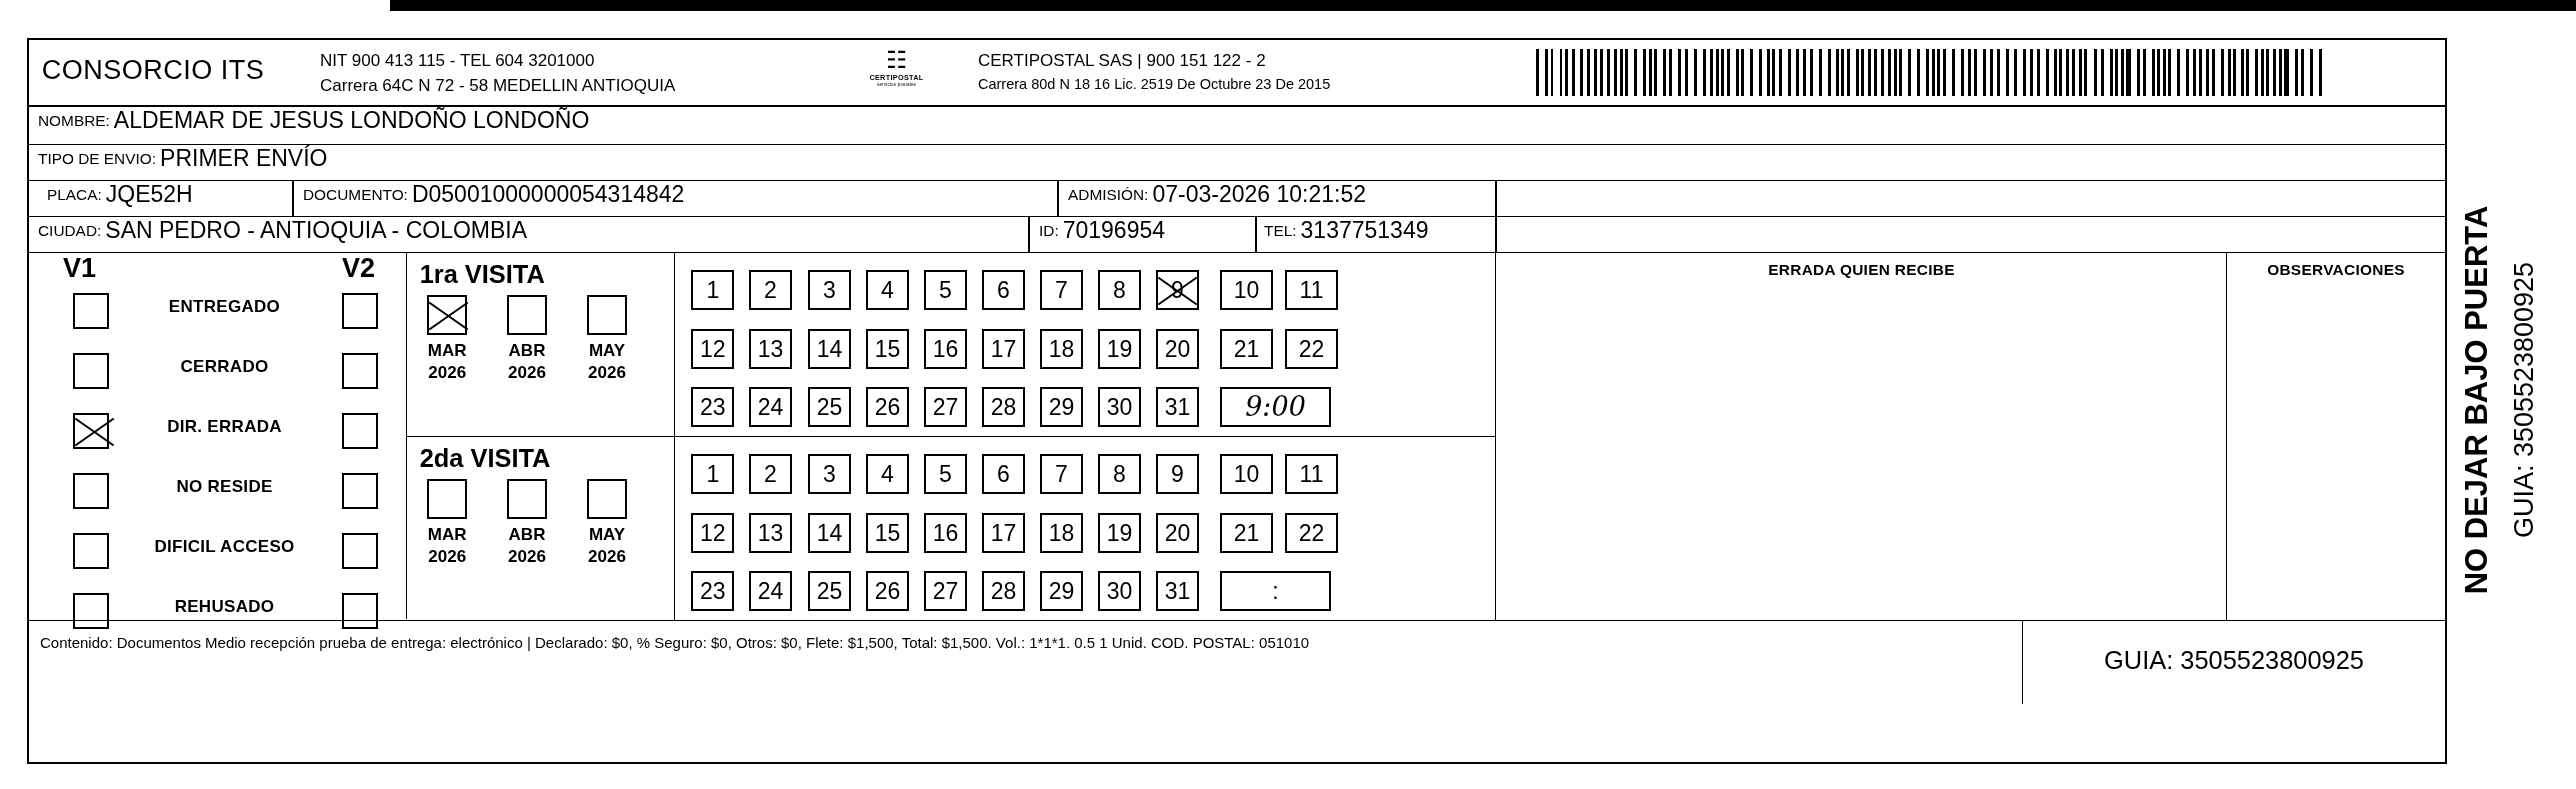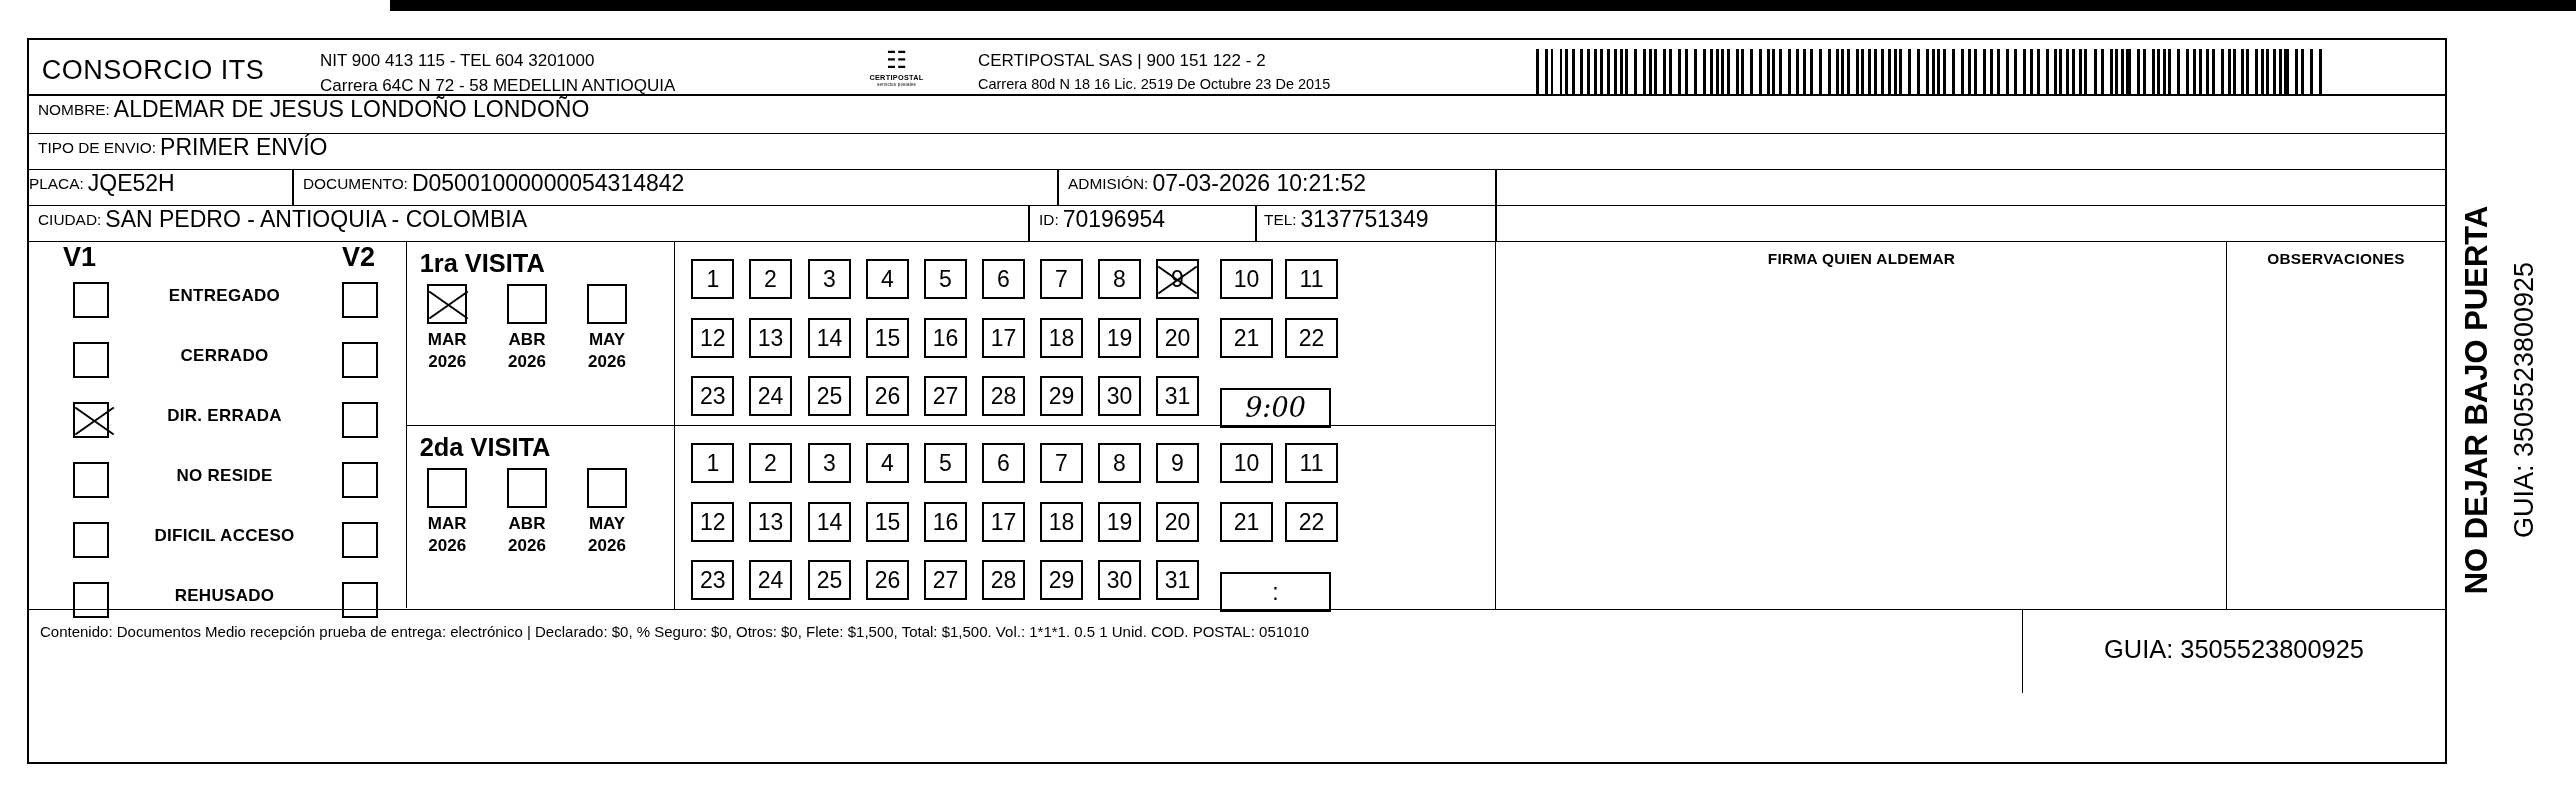--- a/index.html
+++ b/index.html
@@ -2,21 +2,21 @@
 <html style="font-size:14.5px"><head>
 <meta charset="utf-8">
 <style>
   html,body{margin:0;padding:0;background:#fff;}
   body{width:2576px;height:790px;font-family:"Liberation Sans",sans-serif;color:#000;}
   .sheet{position:relative;width:2576px;height:790px;background:#fff;overflow:hidden;}
   .topbar{position:absolute;left:390px;top:0;width:2186px;height:11px;background:#000;}
   .label-box{position:absolute;left:27px;top:38px;width:2420px;height:726px;border:2.7px solid #000;box-sizing:border-box;background:#fff;}
 
   
-  .hdr{position:relative;height:56px;border-bottom:2.7px solid #000;box-sizing:border-box;}
+  .hdr{position:relative;height:67px;border-bottom:2.7px solid #000;box-sizing:border-box;}
   .consorcio{position:absolute;left:12.7px;top:14.5px;font-size:27px;letter-spacing:0.5px;}
   .nit-block{position:absolute;left:291px;top:9px;font-size:17px;line-height:1.45;}
   .cp-logo{position:absolute;left:831px;top:9px;width:73px;text-align:center;}
   .cp-logo .glyph{font-size:23.6px;line-height:23.6px;}
   .cp-logo .cap{font-size:7.3px;font-weight:bold;letter-spacing:0.3px;}
   .cp-logo .cap2{font-size:4.5px;letter-spacing:0.2px;}
   .cp-block{position:absolute;left:949px;top:9px;font-size:17px;line-height:1.45;}
   .cp-block .l2{font-size:14.5px;}
   .barcode{position:absolute;left:1507px;top:9px;width:790px;height:47px;}
   .barcode i{position:absolute;top:0;height:47px;background:#000;}
@@ -56,21 +56,21 @@
   
   .visit{position:absolute;left:377px;width:268px;border-left:1.8px solid #000;box-sizing:border-box;}
   .visit-title{font-size:25.4px;font-weight:bold;padding:7.3px 0 0 12.7px;}
   .month-row{position:relative;height:100px;}
   .mbox{position:absolute;top:5.4px;width:40px;height:40px;border:2.7px solid #000;box-sizing:border-box;}
   .mlab{position:absolute;top:51px;width:64px;text-align:center;font-size:17px;font-weight:bold;line-height:1.25;}
 
   .days{position:absolute;left:645px;right:0;}
   .drow{position:relative;height:53px;}
   .dbox{position:absolute;top:4.5px;width:43px;height:40px;border:2.7px solid #000;box-sizing:border-box;text-align:center;font-size:23px;line-height:36px;}
-  .hm{position:absolute;top:4.5px;width:93px;height:40px;border:2.7px solid #000;box-sizing:border-box;text-align:center;font-size:23px;line-height:36px;margin-top:12px;}
+  .hm{position:absolute;top:4.5px;width:93px;height:40px;border:2.7px solid #000;box-sizing:border-box;text-align:center;font-size:23px;line-height:36px;}
   .scribble{font-family:"DejaVu Serif",serif;font-style:italic;font-size:27px;}
 
   
   .footer{position:relative;height:84px;border-top:1.8px solid #000;box-sizing:border-box;}
   .ftext{position:absolute;left:11px;top:9px;width:1979px;font-size:15px;line-height:1.75;}
   .ftext .l2{font-size:13px;}
   .fguia{position:absolute;left:1993px;top:0;bottom:0;right:0;border-left:1.8px solid #000;}
   .fguia span{position:absolute;left:0;right:0;top:25.4px;text-align:center;font-size:25.4px;}
   .side{position:absolute;right:4.5px;top:86px;width:136px;height:627px;}
   .side .t1,.side .t2{position:absolute;left:50%;top:50%;white-space:nowrap;transform-origin:center center;}
@@ -220,21 +220,21 @@
       <span class="rval">ALDEMAR DE JESUS LONDOÑO LONDOÑO</span>
     </div>
 
 
     <div class="row r-tipo">
       <span class="rlab">TIPO DE ENVIO:</span>
       <span class="rval">PRIMER ENVÍO</span>
     </div>
 
     <div class="row r-placa">
-      <div class="cell" style="left:0;text-align:center;">
+      <div class="cell" style="left:18px;text-align:center;">
         <span class="rlab">PLACA:</span>
         <span class="rval">JQE52H</span>
       </div>
       <div class="vline" style="left:263px;"></div>
       <div class="cell" style="left:274px;">
         <span class="rlab">DOCUMENTO:</span>
         <span class="rval">D05001000000054314842</span>
       </div>
       <div class="vline" style="left:1028px;"></div>
       <div class="cell" style="left:1039px;">
@@ -409,21 +409,21 @@
               <div class="dbox" style="left: 365px;">29</div>
               <div class="dbox" style="left: 423px;">30</div>
               <div class="dbox" style="left: 481px;">31</div>
               <div class="hm" style="left: 545px; width: 111px;"><span>:</span></div>
             </div>
           </div>
 
       </div>
 
       <div class="firma-col">
-        <div class="colhead">FIRMA QUIEN ALDEMAR</div>
+        <div class="colhead">ERRADA QUIEN RECIBE</div>
       </div>
 
       <div class="obs-col">
         <div class="colhead">OBSERVACIONES</div>
       </div>
     </div>
 
     <div class="footer">
       <div class="ftext">
         <div>Contenido: Documentos Medio recepción prueba de entrega: electrónico | Declarado: $0, % Seguro: $0, Otros: $0, Flete: $1,500, Total: $1,500. Vol.: 1*1*1. 0.5  1 Unid. COD. POSTAL: 051010</div>

